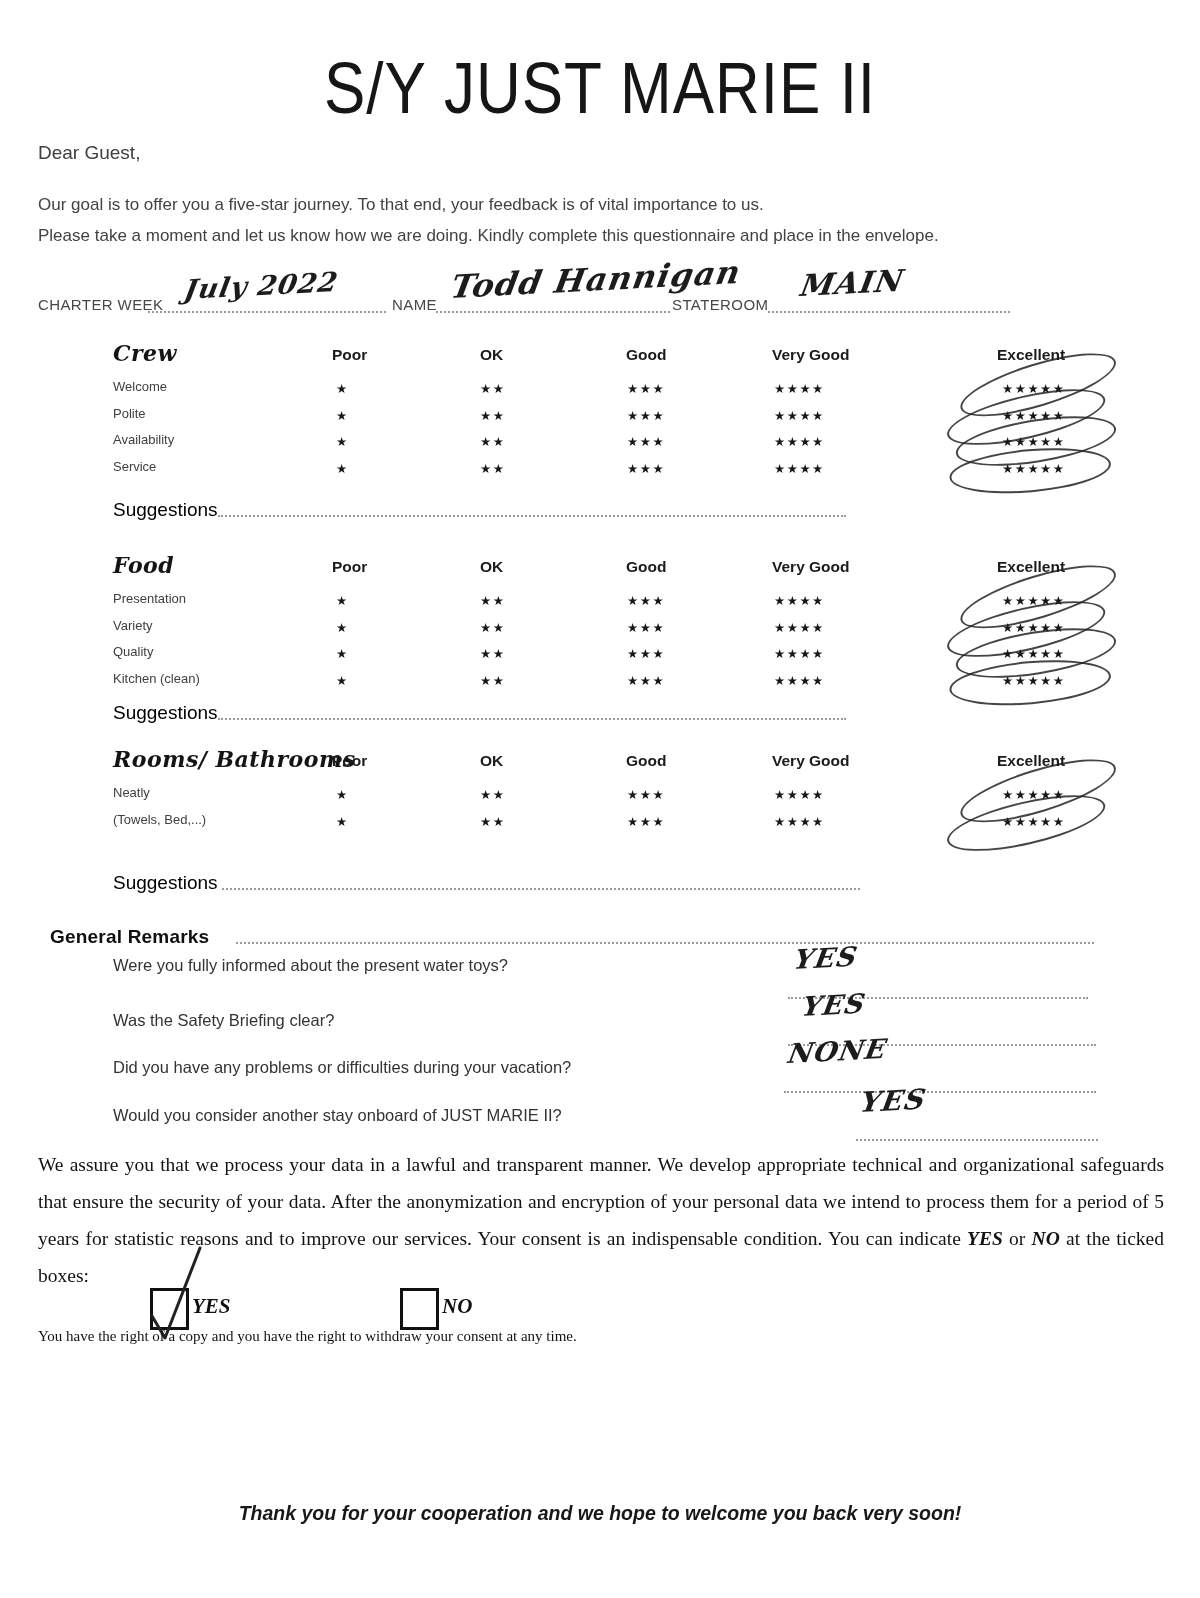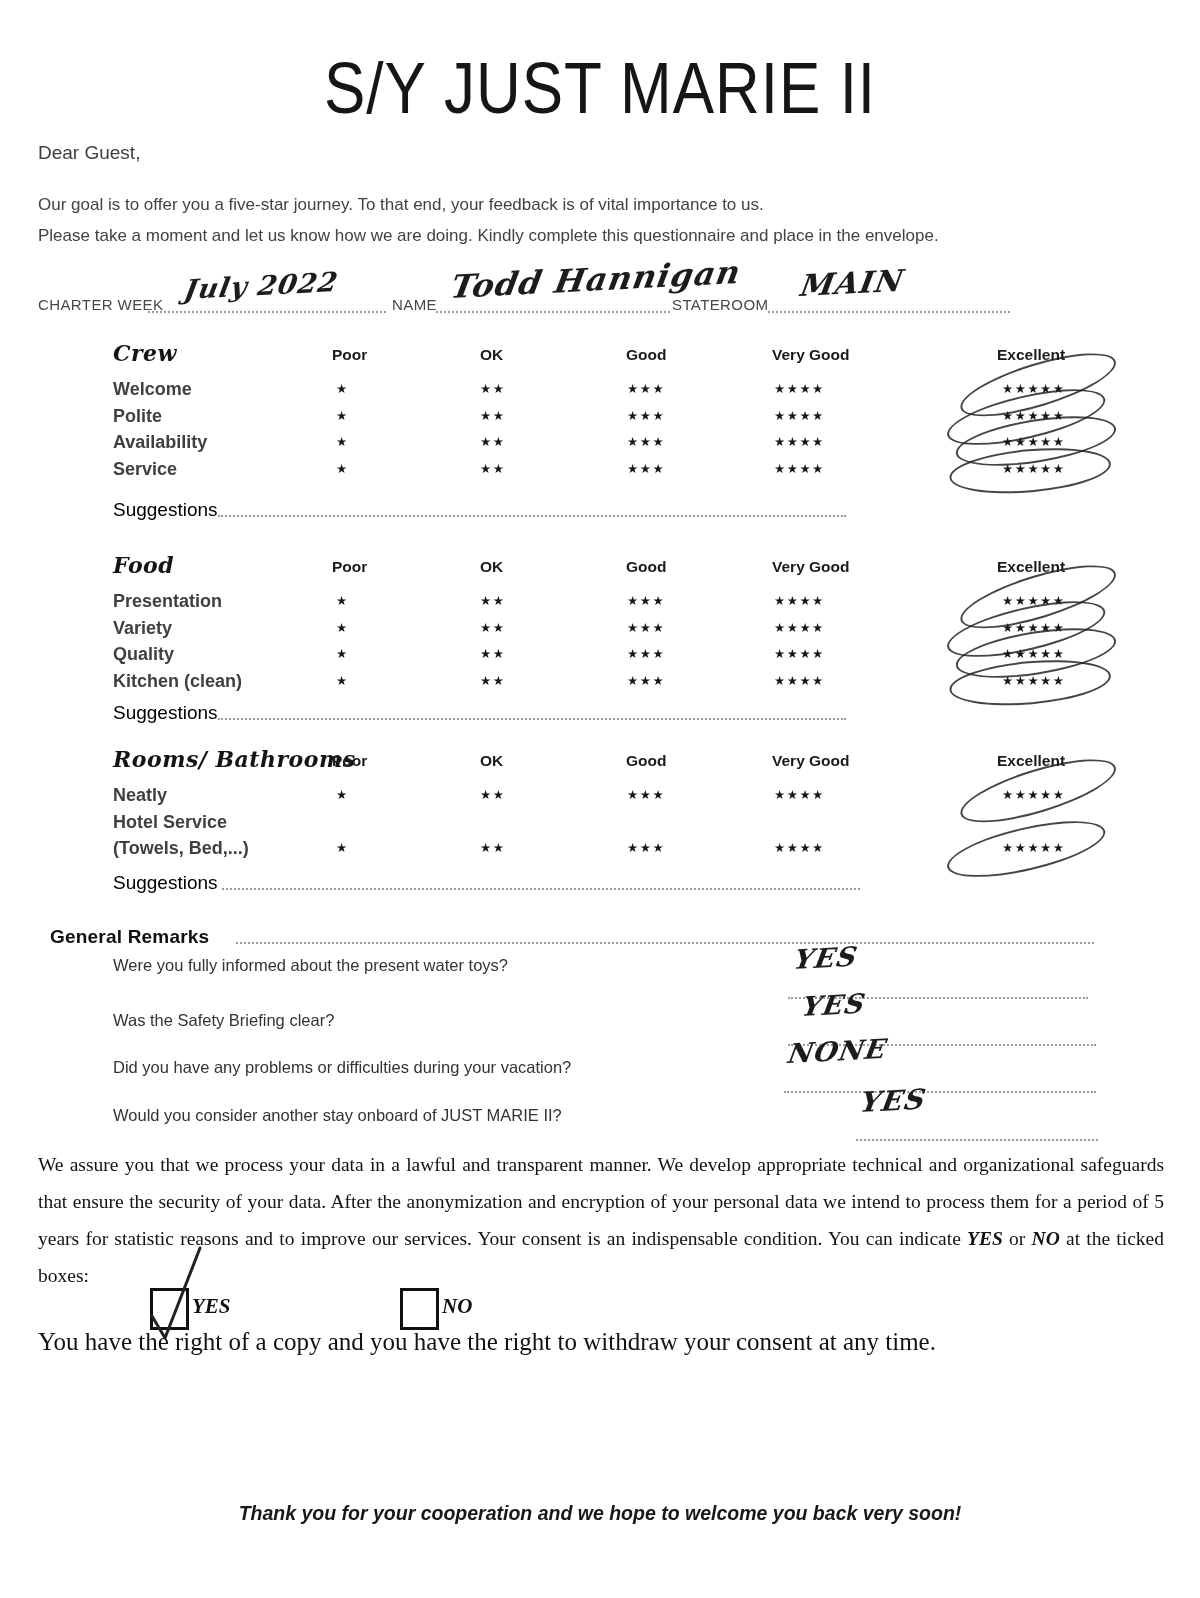--- a/index.html
+++ b/index.html
@@ -28,21 +28,21 @@
   .section{left:0;width:1200px;}
   .sec-title{
     position:absolute;left:113px;top:-6px;
     font-family:"DejaVu Serif",serif;font-style:italic;font-weight:700;
     font-size:22px;color:#141414;letter-spacing:.5px;white-space:nowrap;
   }
   .colhead{position:absolute;top:0;font-size:15.5px;font-weight:700;color:#1b1b1b;}
   .h0{left:332px}.h1{left:480px}.h2{left:626px}.h3{left:772px}.h4{left:997px}
   .rows{position:absolute;left:0;top:30px;width:1200px;}
   .rrow{position:relative;height:26.5px;}
-  .rlabel{position:absolute;left:113px;top:3px;font-size:18px;color:#404040;white-space:nowrap;font-weight:bold;}
+  .rlabel{position:absolute;left:113px;top:3px;font-size:13px;color:#404040;white-space:nowrap;}
   .stars{position:absolute;top:5px;font-size:12.5px;color:#171717;letter-spacing:1.5px;white-space:nowrap;}
   .c0{left:336px}.c1{left:480px}.c2{left:627px}.c3{left:774px}.c4{left:1002px}
   .circle{
     position:absolute;left:952px;top:-9px;width:158px;height:39px;
     border:2.6px solid rgba(28,28,28,.82);border-radius:50%;pointer-events:none;
   }
   .r0{transform:rotate(-17deg) translate(6px,-2px);}
   .r1{transform:rotate(-13deg) translate(-7px,0);}
   .r2{transform:rotate(-9deg) translate(3px,0);}
   .r3{transform:rotate(-5deg) translate(-3px,2px);}
@@ -52,21 +52,21 @@
   .question{font-size:16.5px;color:#333;white-space:nowrap;}
   
   .consent-p{
     left:38px;top:1146px;width:1126px;
     font-family:"Liberation Serif",serif;font-size:19.5px;line-height:37px;
     color:#121212;text-align:justify;
   }
   .consent-p i{font-weight:700;}
   .checkbox{width:33px;height:36px;border:3px solid #101010;background:#fff;}
   .cb-label{font-family:"Liberation Serif",serif;font-style:italic;font-weight:700;font-size:21px;color:#101010;}
-  .rights{left:38px;top:1328px;font-family:"Liberation Serif",serif;font-size:25px;color:#121212;text-align:right;}
+  .rights{left:38px;top:1328px;font-family:"Liberation Serif",serif;font-size:15px;color:#121212;text-align:right;}
   .footer{
     left:0;top:1502px;width:1200px;text-align:center;
     font-size:19.5px;font-style:italic;font-weight:700;color:#181818;
   }
 </style>
 </head>
 <body>
 
 <div class="abs page-title"><span>S/Y JUST MARIE II</span></div>
 <div class="abs greeting">Dear Guest,</div>
@@ -196,23 +196,20 @@
       <div class="rrow">
     <span class="rlabel">Neatly</span>
   <span class="stars c0">★</span>
         <span class="stars c1">★★</span>
         <span class="stars c2">★★★</span>
         <span class="stars c3">★★★★</span>
         <span class="stars c4">★★★★★</span>
         <span class="circle r0"></span>
       </div>
       <div class="rrow">
-    <span class="rlabel">Hotel Service</span>
-  </div>
-      <div class="rrow">
     <span class="rlabel">(Towels, Bed,...)</span>
   <span class="stars c0">★</span>
         <span class="stars c1">★★</span>
         <span class="stars c2">★★★</span>
         <span class="stars c3">★★★★</span>
         <span class="stars c4">★★★★★</span>
         <span class="circle r1"></span>
       </div>
     </div>
 </div>

